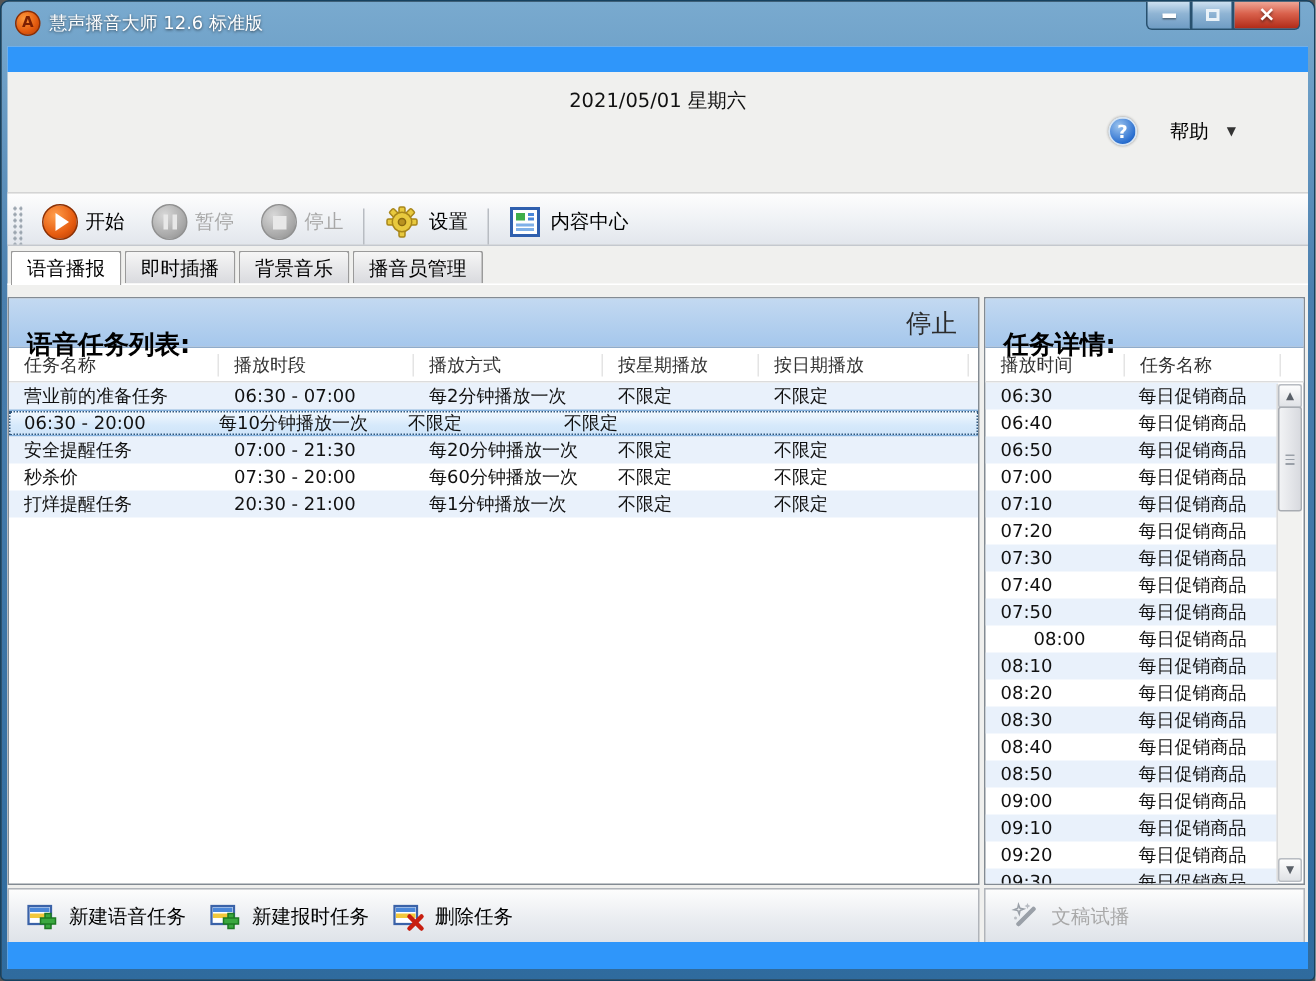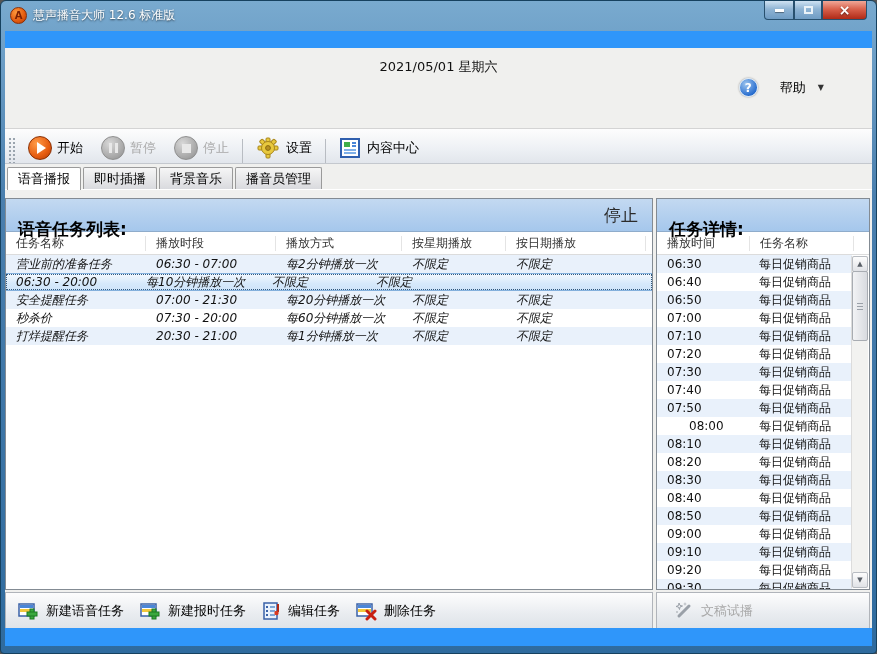--- a/index.html
+++ b/index.html
@@ -67,21 +67,21 @@
   .panel { position:absolute; border:1px solid #838b93; background:#fff; }
   .panel-left { left:0; width:648px; top:8px; height:392px; }
   .panel-right { left:651px; right:2px; top:8px; height:392px; }
   .panel-header { height:33px; background:linear-gradient(180deg,#c3d9f1,#a5c7ec); border-bottom:1px solid #8faccb;
                   display:flex; align-items:center; justify-content:space-between; padding:0 14px 0 12px; }
   .panel-title { font-size:17px; font-weight:bold; color:#000;margin-top:28px; }
   .panel-status { font-size:17px; color:#2b2b2b; }
   .thead { display:flex; height:23px; border-bottom:1px solid #dcdcdc; align-items:center; background:#fff; }
   .th { font-size:12px; color:#333; padding-left:10px; height:15px; line-height:15px; border-right:1px solid #e4e4e4; }
   .tbody { overflow:hidden; }
-  .panel-left .tbody { height:334px;font-style:italic; }
+  .panel-left .tbody { height:334px; }
   .panel-right .tbody { height:334px; }
   .trow { display:flex; height:18px; align-items:center; position:relative; }
   .trow.alt { background:#e9f1fb; }
   .trow.selected { background:linear-gradient(180deg,#f4f9fe,#d6e9fb 60%,#cfe4f9); border-top:1px solid #84b0dc; border-bottom:1px solid #84b0dc; }
   .trow.selected::before { content:""; position:absolute; inset:0; border:1px dotted #31597f; pointer-events:none; }
   .td { font-size:12px; color:#111; padding-left:10px; overflow:hidden; white-space:nowrap; }
 
   
   .vscroll { position:absolute; top:57px; right:1px; width:17px; bottom:1px; background:#f2f2f0; border-left:1px solid #dcdcdc; }
   .scroll-arrow { position:absolute; left:0; width:16px; height:16px; background:linear-gradient(180deg,#fdfdfd,#e0e2e6);
@@ -370,36 +370,20 @@
               <rect x="2" y="4" width="13" height="3" fill="#4a86d8"></rect>
               <rect x="2" y="8" width="13" height="3" fill="#f2c83c"></rect>
               <rect x="12" y="8" width="4" height="10" fill="#3aa83f" stroke="#1d7a22"></rect>
               <rect x="9" y="11" width="10" height="4" fill="#3aa83f" stroke="#1d7a22"></rect>
             </svg>
           </span>
           <span>新建报时任务</span>
         </div>
         <div class="bbtn">
           <span class="ic">
-            <svg width="20" height="20" viewBox="0 0 20 20">
-              <rect x="2" y="2" width="13" height="16" fill="#eaf2fc" stroke="#3a62a8" stroke-width="1.5"></rect>
-              <rect x="4" y="5" width="2" height="2" fill="#3a62a8"></rect>
-                <rect x="8" y="5" width="5" height="2" fill="#7fa8d8"></rect>
-              <rect x="4" y="9" width="2" height="2" fill="#3a62a8"></rect>
-                <rect x="8" y="9" width="5" height="2" fill="#7fa8d8"></rect>
-              <rect x="4" y="13" width="2" height="2" fill="#3a62a8"></rect>
-                <rect x="8" y="13" width="5" height="2" fill="#7fa8d8"></rect>
-              <rect x="15" y="3" width="2" height="8" fill="#b02a17"></rect>
-                <circle cx="14.5" cy="12" r="2.2" fill="#d83a20"></circle>
-            </svg>
-          </span>
-          <span>编辑任务</span>
-        </div>
-        <div class="bbtn">
-          <span class="ic">
             <svg width="22" height="20" viewBox="0 0 22 20">
               <rect x="1" y="3" width="15" height="12" fill="#fff" stroke="#3a62a8" stroke-width="1.5"></rect>
               <rect x="2" y="4" width="13" height="3" fill="#4a86d8"></rect>
               <rect x="2" y="8" width="13" height="3" fill="#f2c83c"></rect>
               <g stroke="#c81f10" stroke-width="3" stroke-linecap="round">
                 <line x1="11" y1="10" x2="19" y2="18"></line>
                   <line x1="19" y1="10" x2="11" y2="18"></line>
               </g>
             </svg>
           </span>

